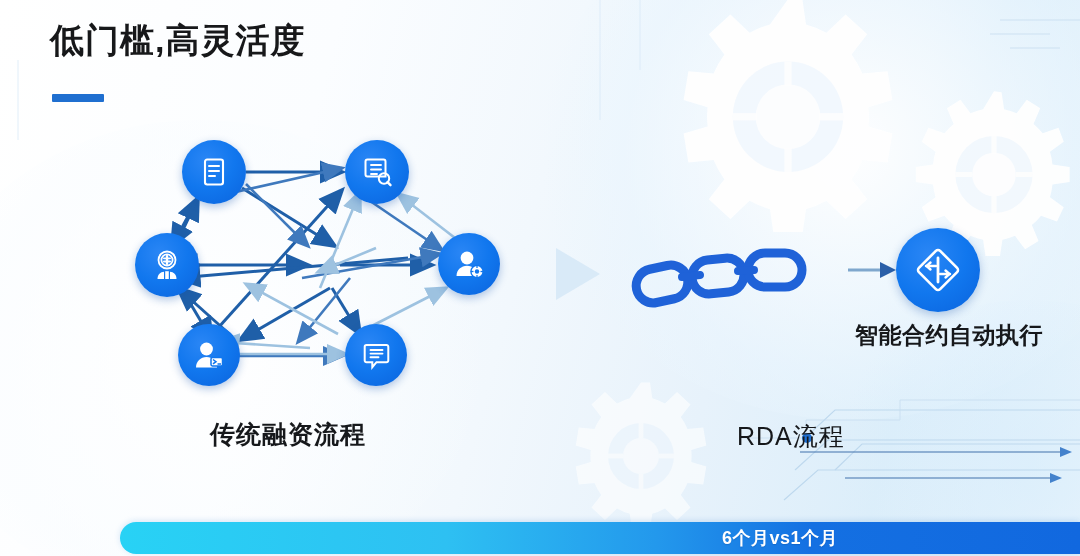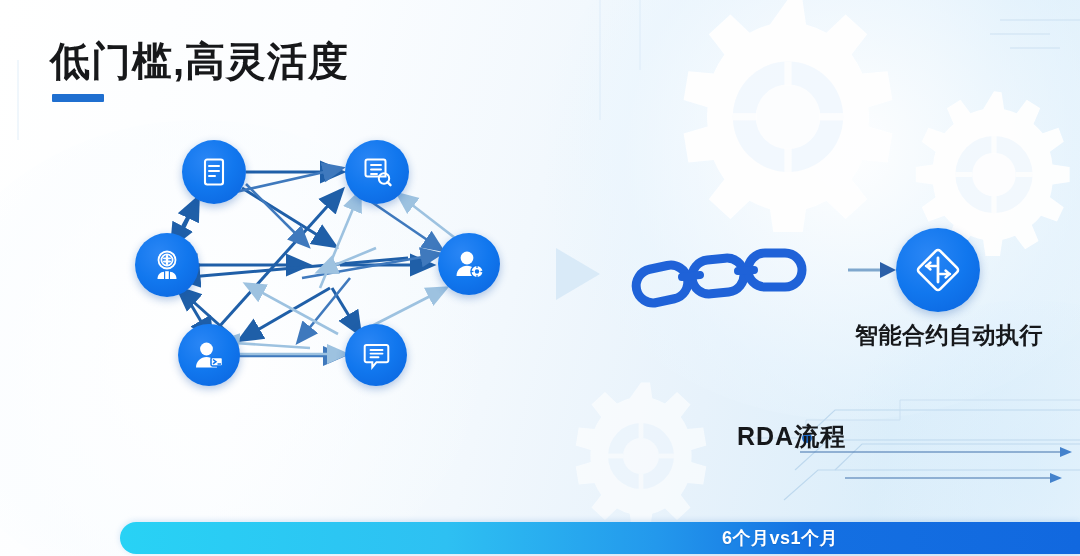--- a/index.html
+++ b/index.html
@@ -30,22 +30,22 @@
   
   .circuit{position:absolute;inset:0;pointer-events:none;}
 
   
   .chevron{position:absolute;left:556px;top:248px;width:0;height:0;
            border-top:26px solid transparent;border-bottom:26px solid transparent;
            border-left:44px solid rgba(210,230,246,.75);}
 
   
   .title{
-    position:absolute;left:50px;top:34px;
-    font-size:40px;font-weight:bold;color:#17181a;letter-spacing:1px;
+    position:absolute;left:50px;top:18px;
+    font-size:34px;font-weight:bold;color:#17181a;letter-spacing:1px;
     white-space:nowrap;
   }
   .title-rule{
     position:absolute;left:52px;top:94px;width:52px;height:8px;
     background:#1f6fd0;border-radius:1px;
   }
 
   
   .net{position:absolute;left:60px;top:128px;width:490px;height:300px;}
   .node{
@@ -70,21 +70,21 @@
     background:radial-gradient(circle at 38% 32%,#2a86f5 0%,#1177ee 50%,#0a63dd 100%);
     box-shadow:0 3px 10px rgba(20,80,170,.3);
     display:flex;align-items:center;justify-content:center;
   }
   .lbl-chain{position:absolute;left:667px;top:320px;font-size:19px;font-weight:bold;
              color:#16181b;white-space:nowrap;letter-spacing:.5px;}
   .lbl-smart{position:absolute;left:855px;top:320px;font-size:23px;font-weight:bold;
              color:#16181b;white-space:nowrap;letter-spacing:.5px;}
   .caption-right{
     position:absolute;left:737px;top:420px;
-    font-size:25px;font-weight:bold;color:#16181b;letter-spacing:1px;white-space:nowrap;
+    font-size:25px;font-weight:normal;color:#16181b;letter-spacing:1px;white-space:nowrap;
   }
 
   
   .bottombar{
     position:absolute;left:120px;top:522px;width:960px;height:32px;
     background:linear-gradient(90deg,#28d2f5 0%,#2ec0f2 34%,#2398ec 56%,#1470e2 72%,#1168df 100%);
     border-top-left-radius:16px;border-bottom-left-radius:16px;
     display:flex;align-items:center;justify-content:center;
     box-shadow:0 -1px 6px rgba(30,110,200,.18);
   }
@@ -320,20 +320,21 @@
         <path d="M6.5 6 h20 a1.8 1.8 0 0 1 1.8 1.8 v13.6 a1.8 1.8 0 0 1 -1.8 1.8 h-10 l-4.2 5 v-5 h-5.8 a1.8 1.8 0 0 1 -1.8 -1.8 v-13.6 a1.8 1.8 0 0 1 1.8 -1.8 z" fill="none" stroke="#ffffff" stroke-width="2"></path>
         <g stroke="#ffffff" stroke-width="1.9" stroke-linecap="round">
           <line x1="10.5" y1="11" x2="22.5" y2="11"></line>
           <line x1="10.5" y1="14.6" x2="22.5" y2="14.6"></line>
           <line x1="10.5" y1="18.2" x2="18.5" y2="18.2"></line>
         </g>
       </svg>
     </div>
   </div>
 
+  <div class="caption-left">传统融资流程</div>
 
   <div class="chain">
     <svg width="180" height="68" viewBox="0 0 180 68">
       <g fill="none" stroke="#1f62d8" stroke-width="9" stroke-linecap="round">
         <rect x="6" y="24" width="52" height="34" rx="17" transform="rotate(-12 32 41)"></rect>
         <rect x="62" y="16" width="52" height="34" rx="17" transform="rotate(-6 88 33)"></rect>
         <rect x="118" y="10" width="54" height="34" rx="17"></rect>
       </g>
       <g stroke="#1f62d8" stroke-width="8" stroke-linecap="round">
         <line x1="52" y1="34" x2="70" y2="32"></line>

